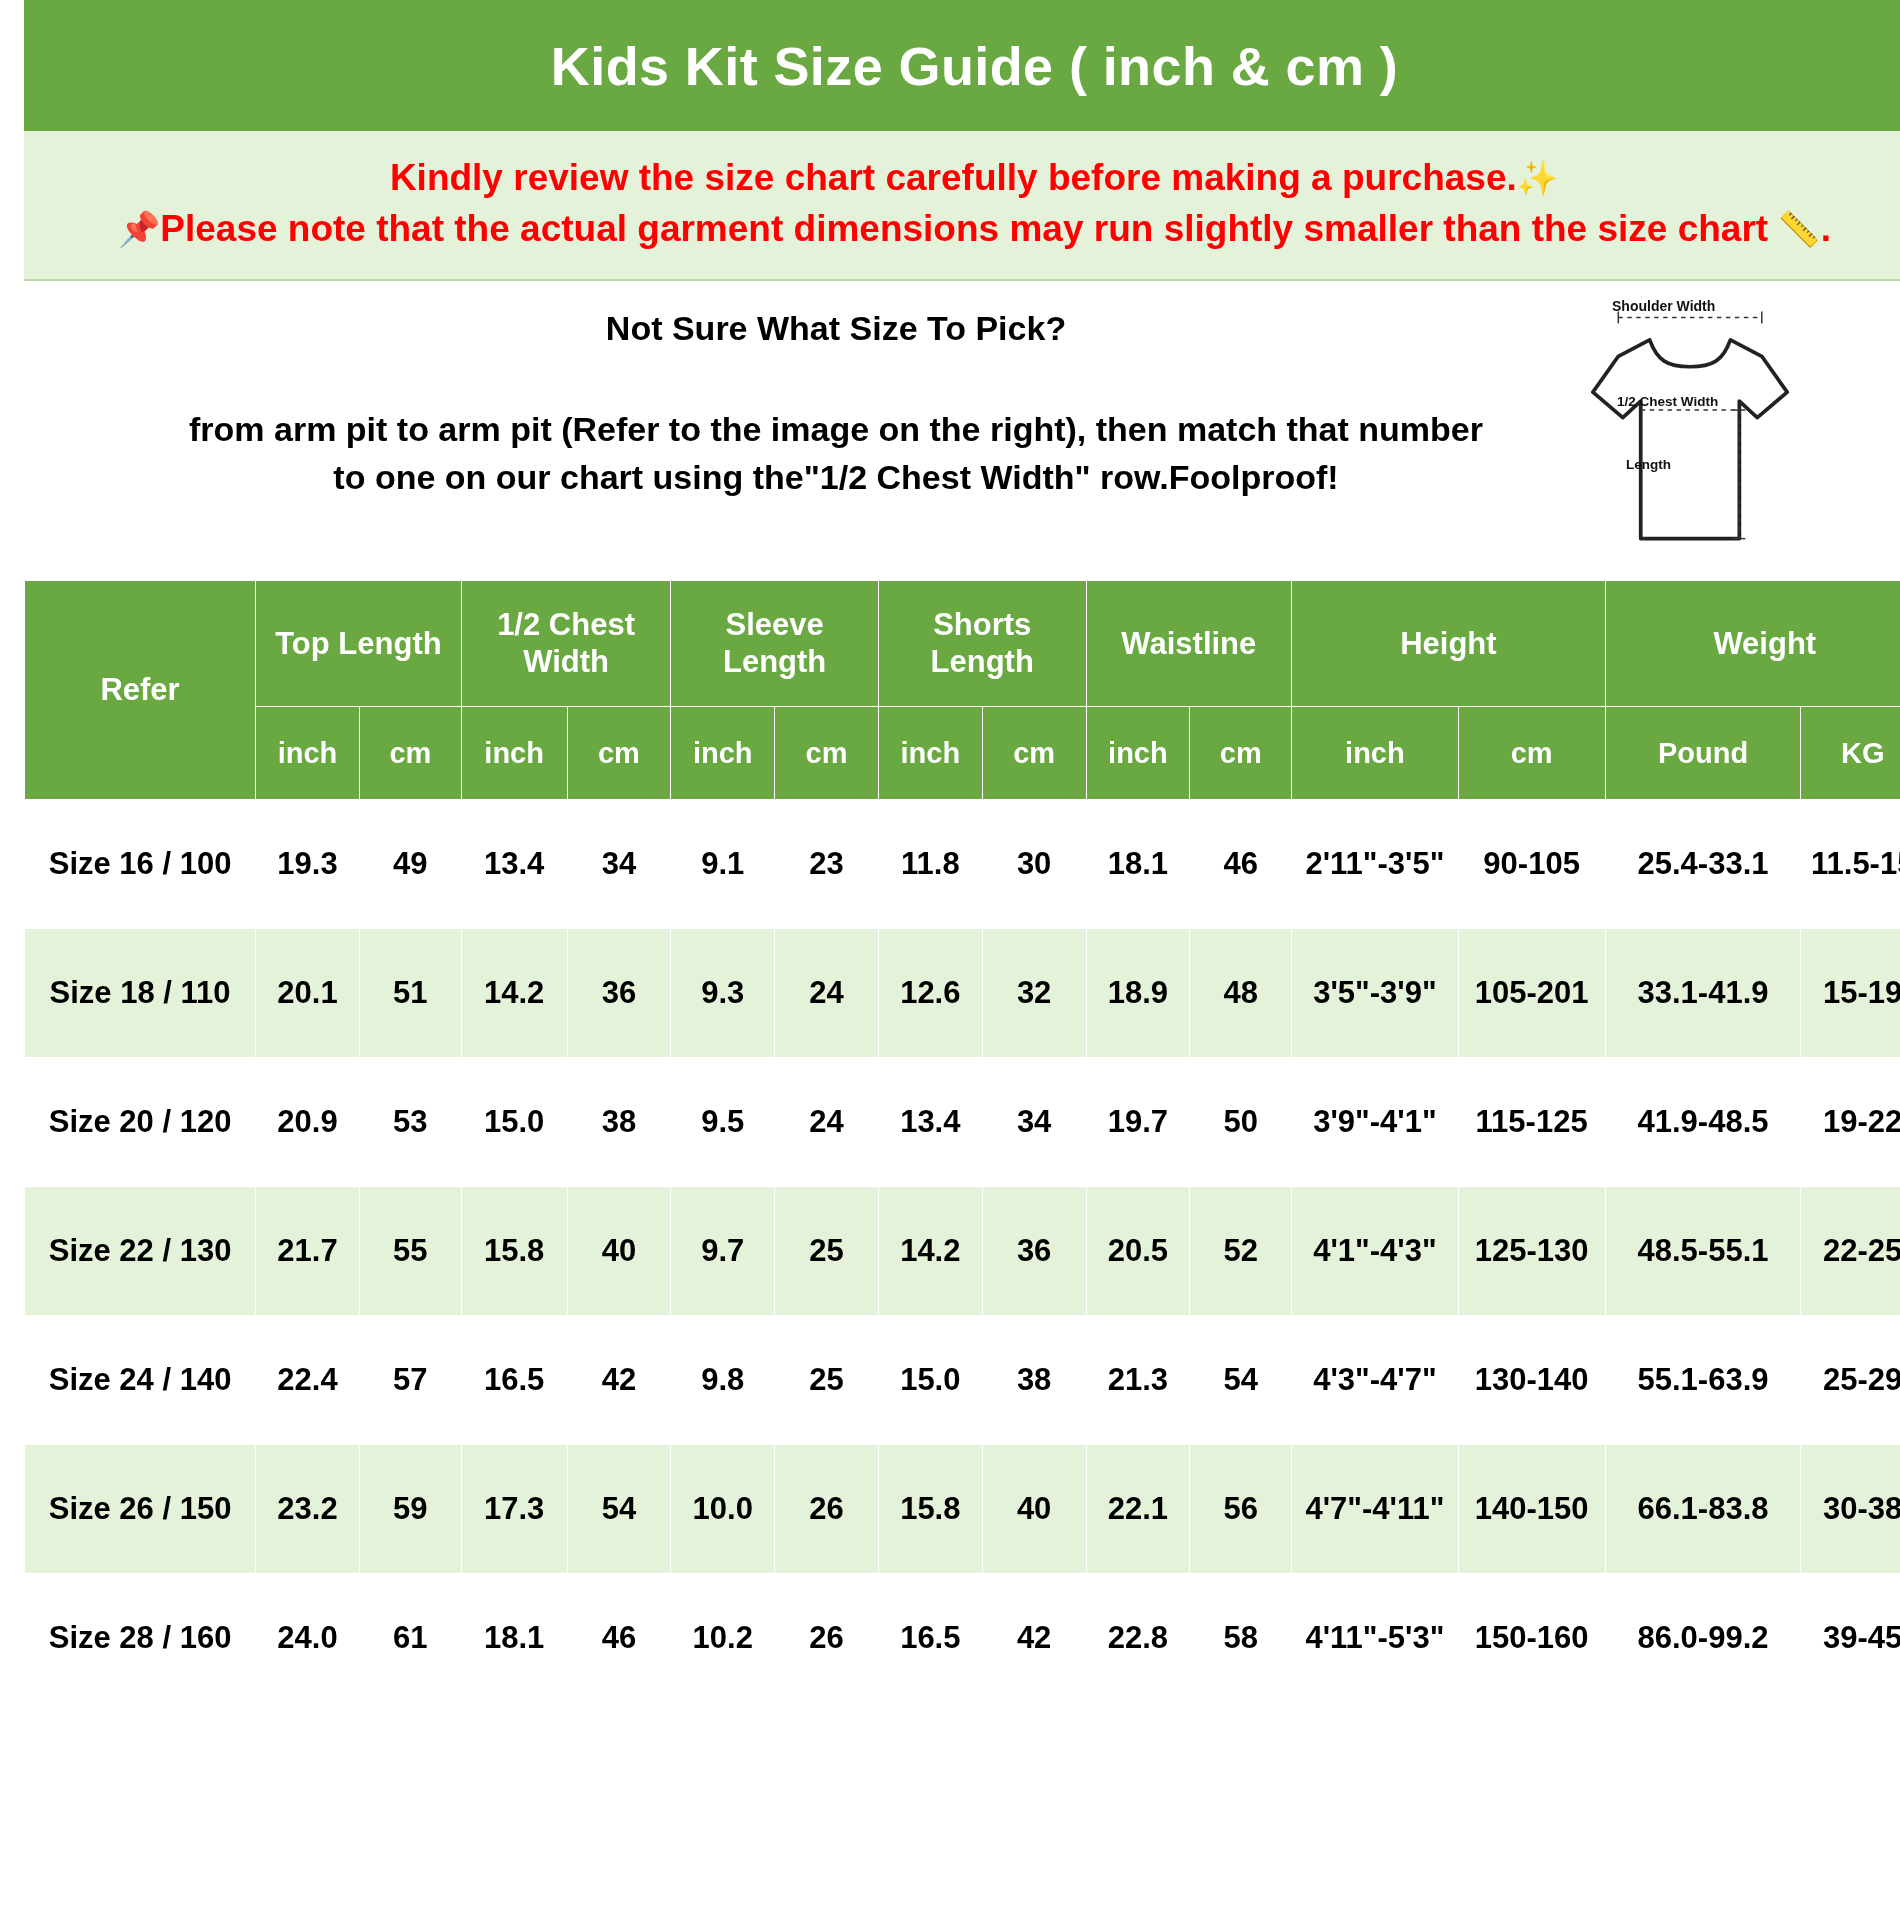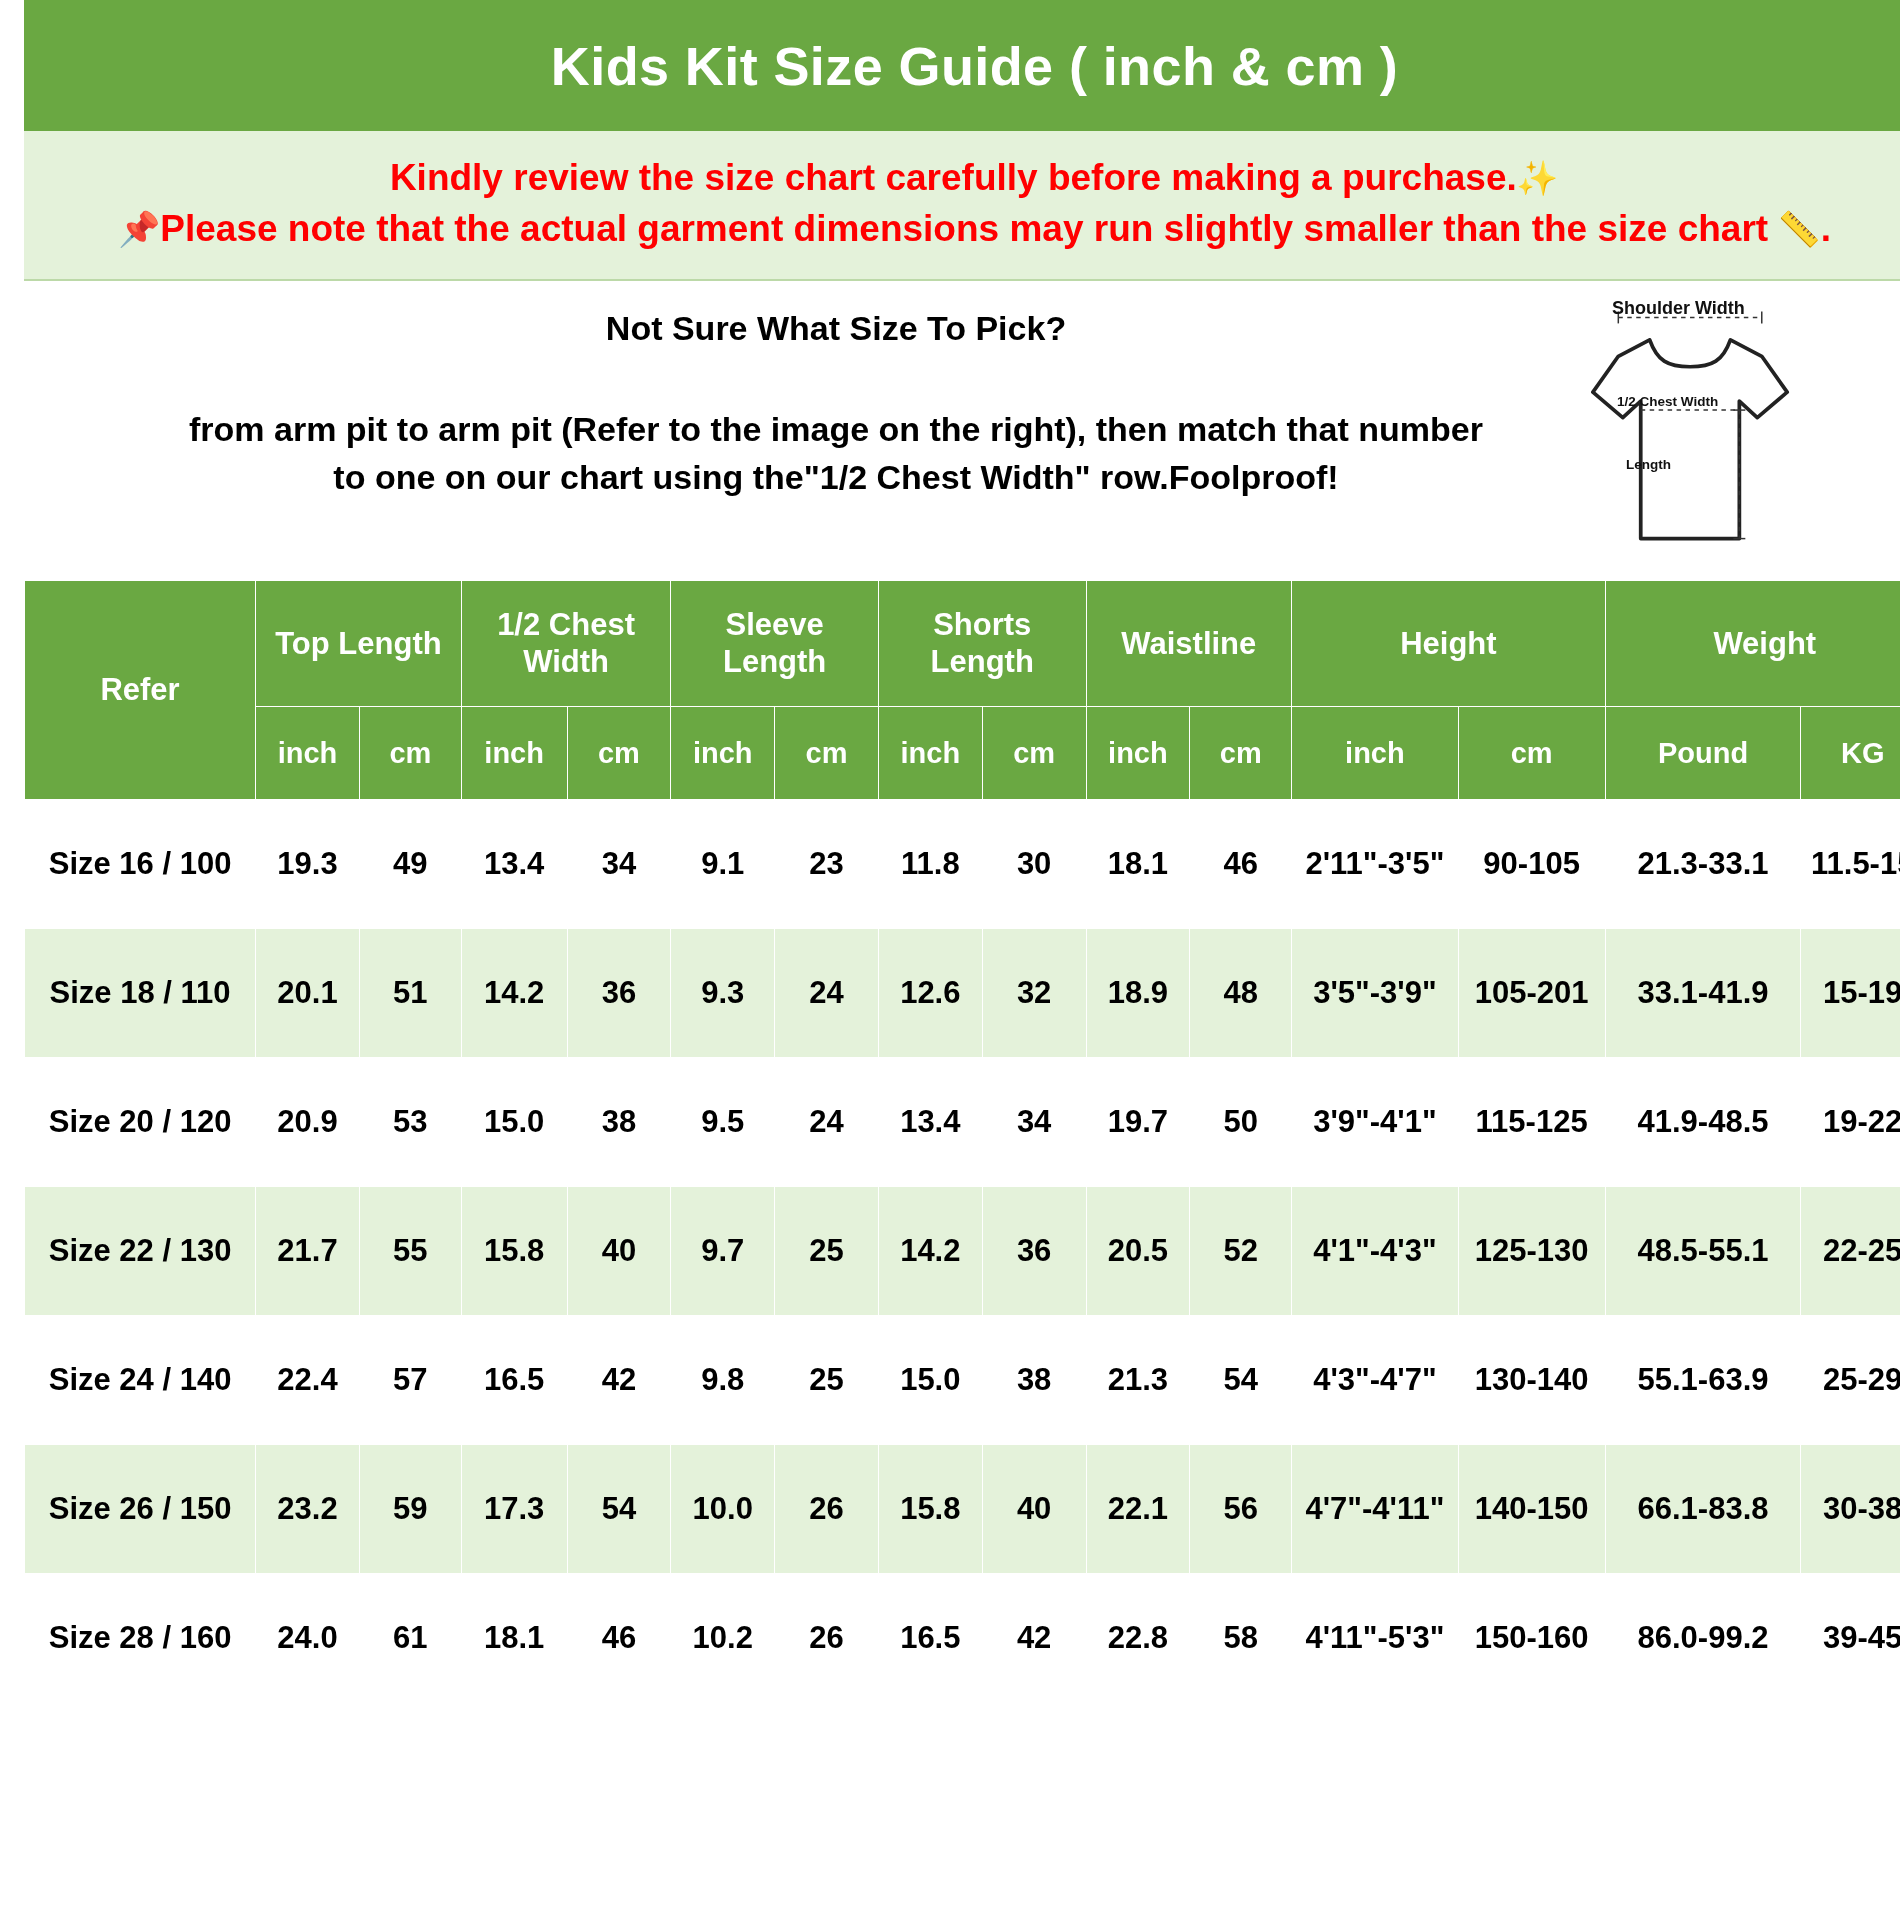--- a/index.html
+++ b/index.html
@@ -71,21 +71,21 @@
   
   .shirt-wrap {
     position: absolute;
     right: 90px;
     top: 16.4px;
     width: 269px;
     height: 269px;
   }
   .shirt-label {
     position: absolute;
-    font-size: 18px;
+    font-size: 14px;
     font-weight: bold;
     color: #111;
     white-space: nowrap;
     font-family: "Liberation Sans", sans-serif;
   }
   .lbl-shoulder { top: 0px; left: 46px; }
   .lbl-chest { top: 96px; left: 51px; font-size: 13.5px; }
   .lbl-length { top: 159px; left: 60px; font-size: 13.5px; }
 
   
@@ -234,21 +234,21 @@
         <td>13.4</td>
         <td>34</td>
         <td>9.1</td>
         <td>23</td>
         <td>11.8</td>
         <td>30</td>
         <td>18.1</td>
         <td>46</td>
         <td>2'11"-3'5"</td>
         <td>90-105</td>
-        <td>21.3-33.1</td>
+        <td>25.4-33.1</td>
         <td>11.5-15</td>
       </tr>
       <tr class="row-even">
         <td class="sizecell">Size 18 / 110</td>
         <td>20.1</td>
         <td>51</td>
         <td>14.2</td>
         <td>36</td>
         <td>9.3</td>
         <td>24</td>

